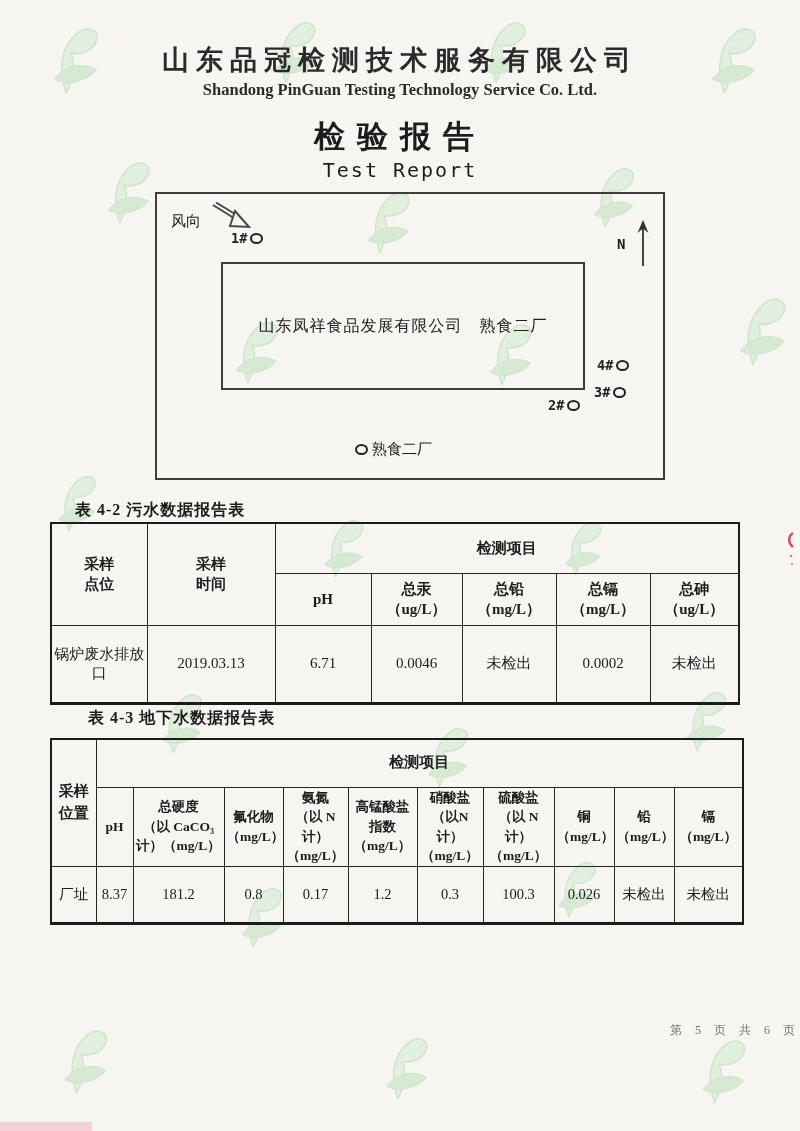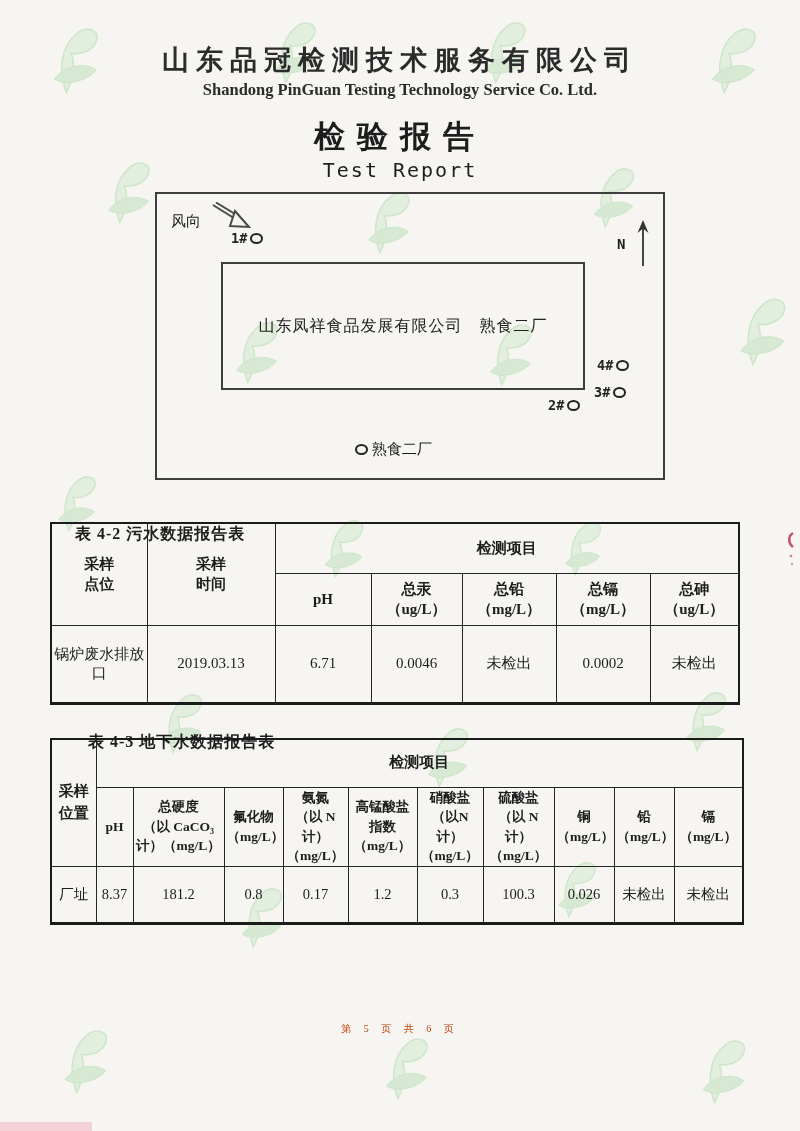--- a/index.html
+++ b/index.html
@@ -26,36 +26,36 @@
               display:flex; align-items:center; justify-content:center; }
   .factory-label { font-size:16px; letter-spacing:1px; color:#222; }
   .wind-label { position:absolute; left:14px; top:18px; font-size:15px; }
   .pt { position:absolute; display:flex; align-items:center; gap:3px;
         font-family:"DejaVu Sans Mono","Liberation Mono",monospace; font-size:13.5px; font-weight:bold; color:#222; }
   .circ { display:inline-block; width:13px; height:11px; border:2px solid #222; border-radius:50%; box-sizing:border-box; }
   .legend { position:absolute; left:198px; top:246px; display:flex; align-items:center; gap:4px; font-size:15px; }
   .north-label { position:absolute; left:460px; top:42px; font-family:"DejaVu Sans Mono",monospace; font-size:14px; font-weight:bold; }
 
   
-  .tbl-title { position:absolute; font-size:16px; font-weight:bold; letter-spacing:1px;margin-top:24px; }
+  .tbl-title { position:absolute; font-size:16px; font-weight:bold; letter-spacing:1px; }
   table { position:absolute; border-collapse:collapse; table-layout:fixed;
           border:2px solid #1b1b1b; border-bottom-width:3px; }
   td { border:1px solid #262626; text-align:center; vertical-align:middle; padding:0 2px; overflow:hidden; }
   .hd  { font-weight:bold; white-space:pre-line; font-size:15px; line-height:1.35;text-align:center; }
   .val { font-size:15px; }
   .t2 { left:50px; top:522px; width:688px; }
   .t2 .r1 { height:50px; } .t2 .r2 { height:52px; } .t2 .r3 { height:78px; }
   .t3 { left:50px; top:738px; width:692px; }
   .t3 .r1 { height:48px; } .t3 .r2 { height:70px; } .t3 .r3 { height:57px; }
   .t3 .hd { font-size:13.5px; line-height:1.45; }
   .t3 .corner, .t3 .group { font-size:15px; }
   .t3 .val { font-size:14.5px; }
 
   
-  .footer { top:1022px; font-size:10px; letter-spacing:5px; color:#c2410c; }
+  .footer { top:1022px; font-size:12px; letter-spacing:5px; color:#737373;text-align:right; }
 
   .edge-pink { position:absolute; left:0; top:1122px; width:92px; height:9px; background:#f1c6cd; opacity:.75; }
 </style>
 </head>
 <body>
 
 <div class="page">
 
   <svg width="0" height="0" style="position:absolute" aria-hidden="true">
     <symbol id="pg-logo" viewBox="0 0 60 82">

